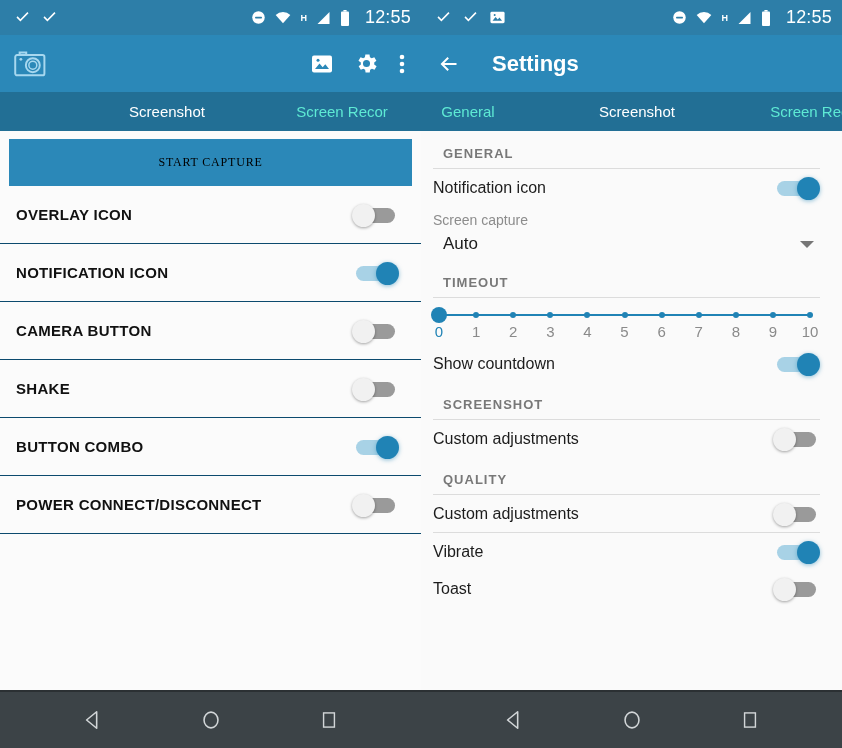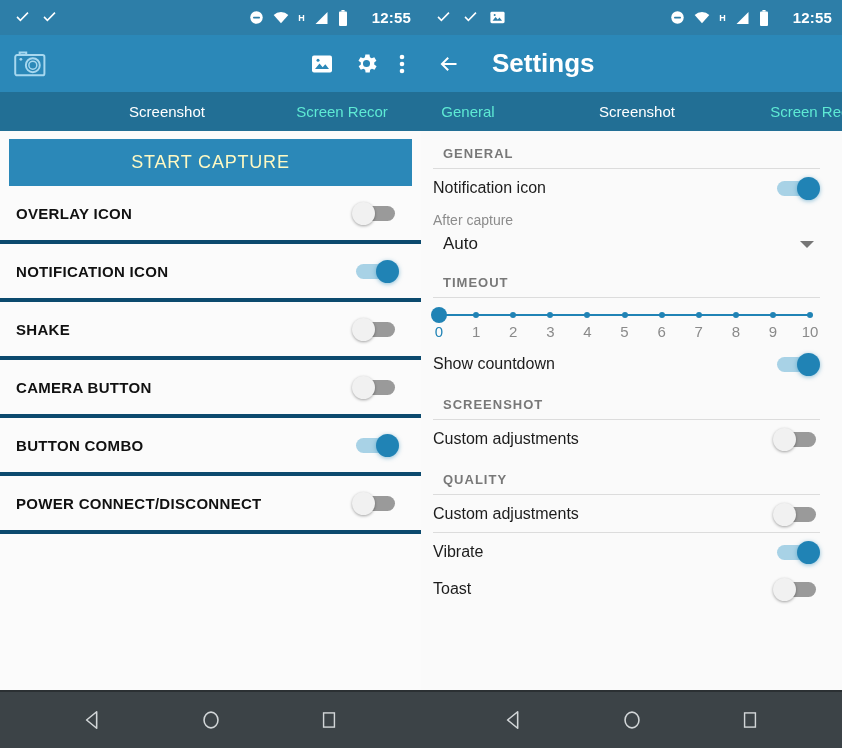--- a/index.html
+++ b/index.html
@@ -42,24 +42,24 @@
     flex: 0 0 auto;
   }
   .sb-left { display: flex; align-items: center; gap: 10px; }
   .sb-right {
     margin-left: auto;
     display: flex;
     align-items: center;
     gap: 9px;
   }
   .sb-time {
-    font-size: 15px;
-    font-weight: bold;
+    font-size: 18px;
+    font-weight: normal;
     letter-spacing: .2px;
-    margin-left: 15px;
+    margin-left: 6px;
   }
   .ico { display: inline-flex; align-items: center; justify-content: center; }
 
   
   .appbar {
     height: 57px;
     background: #2b88b8;
     display: flex;
     align-items: center;
     padding: 0 12px 0 14px;
@@ -74,21 +74,21 @@
     overflow: hidden;
   }
   .appbar-actions {
     margin-left: auto;
     display: flex;
     align-items: center;
     gap: 20px;
     padding-right: 4px;
   }
   .appbar-title-settings {
-    font-size: 26px;
+    font-size: 22px;
     font-weight: bold;
     margin-left: 30px;
   }
 
   
   .tabbar {
     height: 39px;
     background: #226f95;
     display: flex;
     align-items: center;
@@ -119,36 +119,36 @@
   .content-left {
     flex: 1 1 auto;
     background: #fbfbfb;
     overflow: hidden;
   }
   .capture-wrap { padding: 8px 9px 0 9px; }
   .start-capture {
     width: 100%;
     height: 47px;
     background: #2b88b8;
-    color: #fef9c3;
-    font-size: 18px;
+    color: #000000;
+    font-size: 12px;
     letter-spacing: .8px;
     border: none;
-    font-family: Liberation Sans, sans-serif;
+    font-family: Liberation Serif, serif;
     cursor: pointer;
     display: flex;
     align-items: center;
     justify-content: center;
   }
   .row-left {
     height: 58px;
     display: flex;
     align-items: center;
     padding: 0 22px 0 16px;
-    border-bottom: 4px solid #0c4a6e;
+    border-bottom: 1px solid #0c4a6e;
     background: #fbfbfb;
   }
   .row-left:first-of-type { border-top: 1px solid #ededed; }
   .row-left .label {
     font-size: 15px;
     font-weight: bold;
     color: #111111;
     letter-spacing: .3px;
   }
   .row-left .sw { margin-left: auto; }
@@ -401,28 +401,28 @@
           </span>
         </div>
         <div class="row-left">
           <span class="label">NOTIFICATION ICON</span>
           <span class="switch on sw">
             <span class="track"></span>
             <span class="knob"></span>
           </span>
         </div>
         <div class="row-left">
+          <span class="label">CAMERA BUTTON</span>
+          <span class="switch off sw">
+            <span class="track"></span>
+            <span class="knob"></span>
+          </span>
+        </div>
+        <div class="row-left">
           <span class="label">SHAKE</span>
-          <span class="switch off sw">
-            <span class="track"></span>
-            <span class="knob"></span>
-          </span>
-        </div>
-        <div class="row-left">
-          <span class="label">CAMERA BUTTON</span>
           <span class="switch off sw">
             <span class="track"></span>
             <span class="knob"></span>
           </span>
         </div>
         <div class="row-left">
           <span class="label">BUTTON COMBO</span>
           <span class="switch on sw">
             <span class="track"></span>
             <span class="knob"></span>
@@ -510,21 +510,21 @@
 
         <div class="row-right">
           <span class="label">Notification icon</span>
           <span class="switch on sw">
             <span class="track"></span>
             <span class="knob"></span>
           </span>
         </div>
 
 
-        <div class="sublabel">After capture</div>
+        <div class="sublabel">Screen capture</div>
         <div class="dropdown-row">
           <span class="dropdown-value">Auto</span>
           <span class="caret"></span>
         </div>
 
         <div class="section-head">TIMEOUT</div>
         <div class="divider"></div>
 
         <div class="slider-wrap">
           <div class="slider-line">

